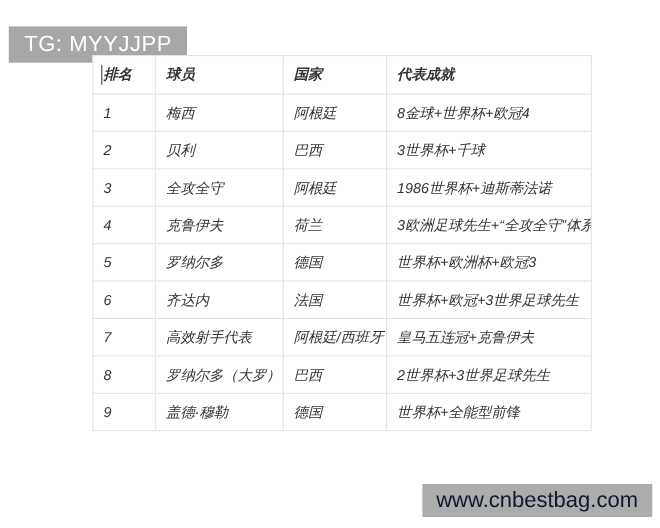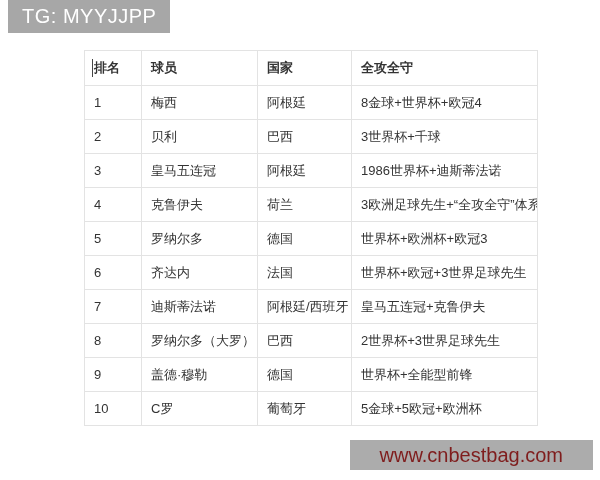--- a/index.html
+++ b/index.html
@@ -12,21 +12,21 @@
     position: relative;
     background: #ffffff;
     font-family: "Liberation Sans", "DejaVu Sans", sans-serif;
     overflow: hidden;
   }
 
   
   .tg-badge {
     position: absolute;
     left: 8px;
-    top: 0;
+    top: 24px;
     height: 33px;
     line-height: 33px;
     padding: 0 14px;
     background: #a7a7a7;
     color: #ffffff;
     font-size: 20px;
     letter-spacing: 0.5px;
     white-space: nowrap;
   }
 
@@ -34,20 +34,21 @@
   .table-wrap {
     position: absolute;
     left: 84px;
     top: 50px;
   }
   table.rank-table {
     border-collapse: collapse;
     table-layout: fixed;
     width: 453px;
     background: #ffffff;
+    font-style: italic;
   }
   table.rank-table th,
   table.rank-table td {
     border: 1px solid #e3e3e3;
     font-size: 13px;
     color: #333333;
     text-align: left;
     vertical-align: middle;
     padding: 0 9px;
     overflow: hidden;
@@ -73,23 +74,23 @@
     background: #444444;
   }
 
   
   .watermark {
     position: absolute;
     right: 7px;
     bottom: 10px;
     height: 30px;
     line-height: 30px;
-    padding: 0 30px;
+    padding: 0 13px;
     background: #acacac;
-    color: #7f1d1d;
+    color: #0f172a;
     font-size: 20px;
     white-space: nowrap;
   }
 </style>
 </head>
 <body>
 
 <div class="tg-badge">TG: MYYJJPP</div>
 
 <div class="table-wrap">
@@ -106,40 +107,40 @@
           <span class="text-cursor"></span>
           <span>排名</span>
         </th>
         <th>
           <span>球员</span>
         </th>
         <th>
           <span>国家</span>
         </th>
         <th>
-          <span>全攻全守</span>
+          <span>代表成就</span>
         </th>
       </tr>
     </thead>
     <tbody>
         <tr>
           <td>1</td>
           <td>梅西</td>
           <td>阿根廷</td>
           <td>8金球+世界杯+欧冠4</td>
         </tr>
         <tr>
           <td>2</td>
           <td>贝利</td>
           <td>巴西</td>
           <td>3世界杯+千球</td>
         </tr>
         <tr>
           <td>3</td>
-          <td>皇马五连冠</td>
+          <td>全攻全守</td>
           <td>阿根廷</td>
           <td>1986世界杯+迪斯蒂法诺</td>
         </tr>
         <tr>
           <td>4</td>
           <td>克鲁伊夫</td>
           <td>荷兰</td>
           <td>3欧洲足球先生+“全攻全守”体系</td>
         </tr>
         <tr>
@@ -149,39 +150,33 @@
           <td>世界杯+欧洲杯+欧冠3</td>
         </tr>
         <tr>
           <td>6</td>
           <td>齐达内</td>
           <td>法国</td>
           <td>世界杯+欧冠+3世界足球先生</td>
         </tr>
         <tr>
           <td>7</td>
-          <td>迪斯蒂法诺</td>
+          <td>高效射手代表</td>
           <td>阿根廷/西班牙</td>
           <td>皇马五连冠+克鲁伊夫</td>
         </tr>
         <tr>
           <td>8</td>
           <td>罗纳尔多（大罗）</td>
           <td>巴西</td>
           <td>2世界杯+3世界足球先生</td>
         </tr>
         <tr>
           <td>9</td>
           <td>盖德·穆勒</td>
           <td>德国</td>
           <td>世界杯+全能型前锋</td>
         </tr>
-        <tr>
-          <td>10</td>
-          <td>C罗</td>
-          <td>葡萄牙</td>
-          <td>5金球+5欧冠+欧洲杯</td>
-        </tr>
       </tbody>
   </table>
 </div>
 
 <div class="watermark">www.cnbestbag.com</div>
 
 </body></html>

